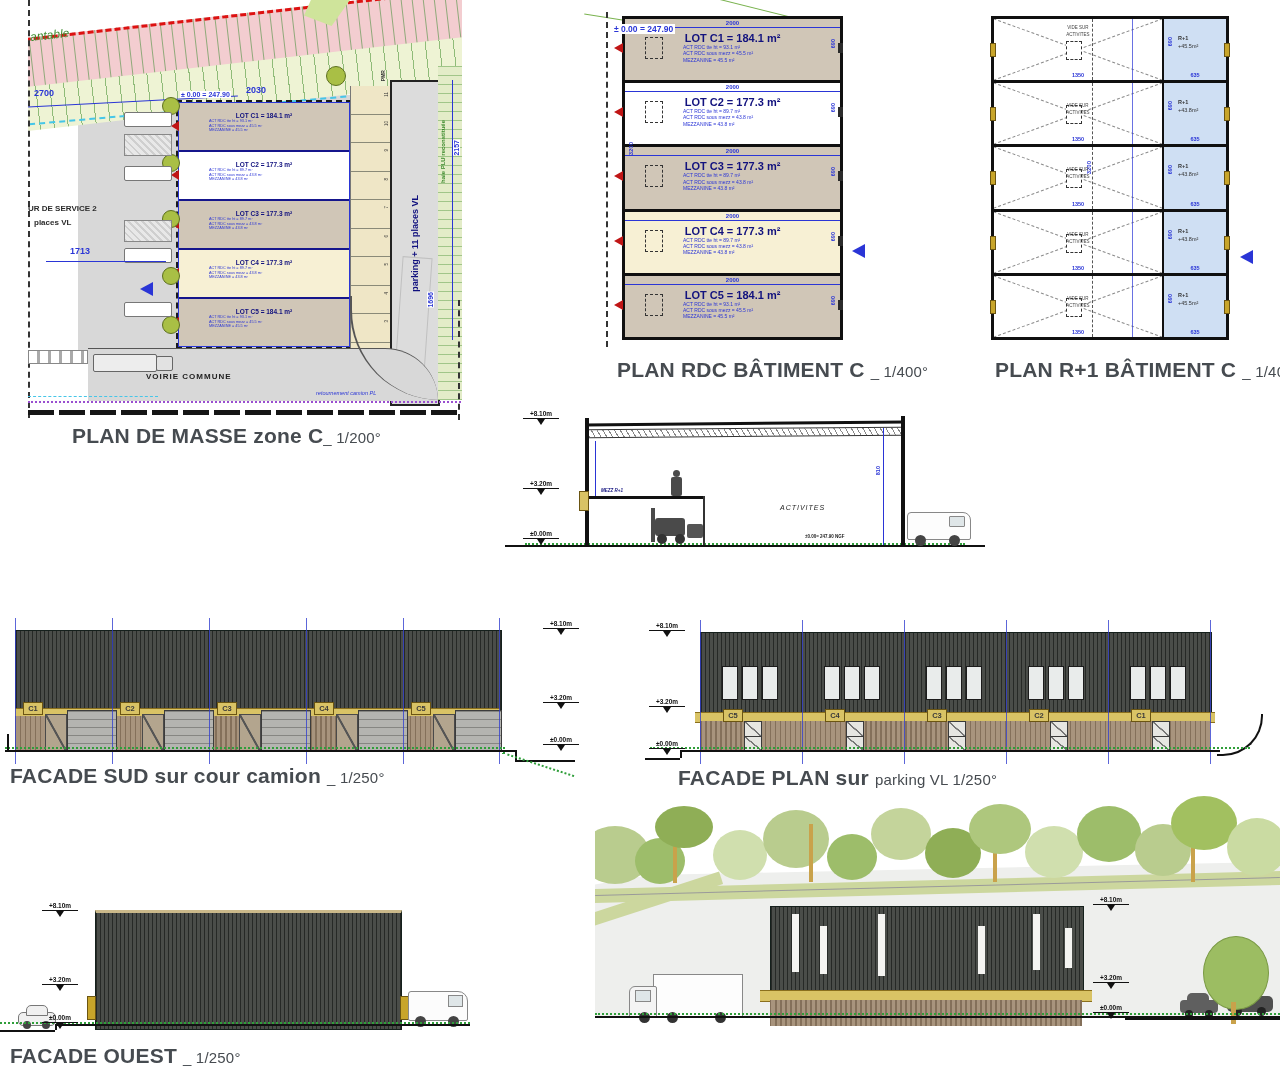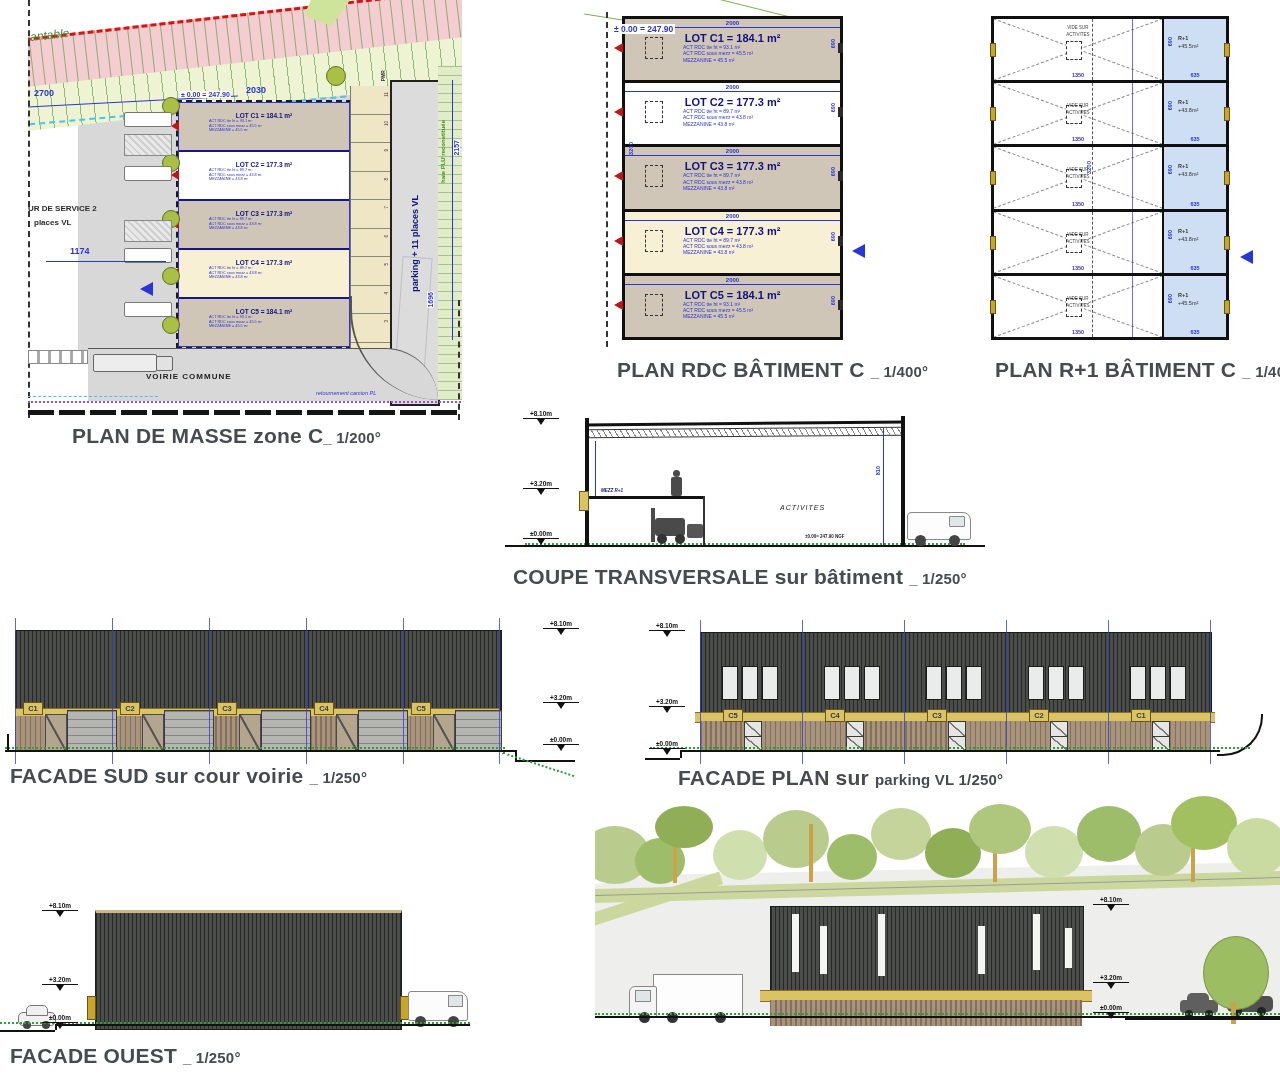--- a/index.html
+++ b/index.html
@@ -1,20 +1,20 @@
 <!DOCTYPE html>
 <html><head>
 <meta charset="utf-8">
 <style>
   html,body{margin:0;padding:0;background:#fff}
   #canvas{position:relative;width:1280px;height:1079px;background:#fff;overflow:hidden;
           font-family:"Liberation Sans",sans-serif;color:#222}
   .abs{position:absolute}
   .title{position:absolute;color:#464b50;font-weight:600;font-size:21px;letter-spacing:.2px;white-space:nowrap}
-  .title .sc{font-size:15px;font-weight:700}
+  .title .sc{font-size:15px;font-weight:400}
   .dim{color:#2a35d6;font-weight:700;font-family:"Liberation Sans",sans-serif}
   .vt{writing-mode:vertical-rl;transform:rotate(180deg)}
   .tree{position:absolute;border-radius:50%;background:#a9bf45;border:1.5px solid #5d7020}
   .blob{position:absolute;border-radius:50%}
   .lvl{position:absolute;font-size:6.5px;color:#111;font-weight:700;text-align:center;width:36px;line-height:1.1}
   .lvl .bar{height:0;border-top:1.7px solid #111;margin-top:1px}
   .lvl .tri{width:0;height:0;border-left:4px solid transparent;border-right:4px solid transparent;border-top:6px solid #111;margin:0 auto}
   .dark{background-color:#3d403d;background-image:repeating-linear-gradient(90deg,#262926 0 1.5px,#4a4d49 1.5px 4px)}
   .wood{background-color:#9b8971;background-image:repeating-linear-gradient(90deg,#84705a 0 1.5px,#a8947d 1.5px 5px)}
   .sdoor{background-color:#a8a8a4;background-image:repeating-linear-gradient(180deg,#868682 0 1.5px,#b4b4b0 1.5px 8px);border:1px solid #3c3c3c}
@@ -122,21 +122,21 @@
 
     <div class="abs" style="left:96px;top:112px;width:46px;height:13px;background:#fff;border:1.5px solid #777;border-radius:2px"></div>
     <div class="abs" style="left:96px;top:134px;width:46px;height:20px;background:repeating-linear-gradient(45deg,#cfcfcf 0 2px,#e8e8e8 2px 5px);border:1px solid #888"></div>
     <div class="abs" style="left:96px;top:166px;width:46px;height:13px;background:#fff;border:1.5px solid #777;border-radius:2px"></div>
     <div class="abs" style="left:96px;top:220px;width:46px;height:20px;background:repeating-linear-gradient(45deg,#cfcfcf 0 2px,#e8e8e8 2px 5px);border:1px solid #888"></div>
     <div class="abs" style="left:96px;top:248px;width:46px;height:13px;background:#fff;border:1.5px solid #777;border-radius:2px"></div>
     <div class="abs" style="left:96px;top:302px;width:46px;height:13px;background:#fff;border:1.5px solid #777;border-radius:2px"></div>
 
     <div class="abs" style="left:0;top:204px;font-size:8px;font-weight:700;color:#2b2b2b">UR DE SERVICE 2</div>
     <div class="abs" style="left:6px;top:218px;font-size:8px;font-weight:700;color:#2b2b2b">places VL</div>
-    <div class="abs dim" style="left:42px;top:246px;font-size:9px">1174</div>
+    <div class="abs dim" style="left:42px;top:246px;font-size:9px">1713</div>
     <div class="abs" style="left:18px;top:261px;width:120px;height:0;border-top:1.2px solid #2a35d6"></div>
 
     <div class="bluearrow" style="left:112px;top:282px"></div>
     <div class="bluearrow" style="left:344px;top:282px"></div>
 
     <div class="abs" style="left:322px;top:86px;width:40px;height:314px;background:#efe6c6;border-left:1px solid #777;display:flex;flex-direction:column">
       <div class="stall">
           <span class="vt">11</span>
         </div>
       <div class="stall">
@@ -421,23 +421,20 @@
 
     <div class="abs" style="left:402px;top:116px;width:62px;height:26px;background:#fdfdfd;border:1.5px solid #888;border-radius:4px 8px 2px 2px"></div>
     <div class="abs" style="left:444px;top:120px;width:14px;height:9px;background:#dfe6e8;border:1px solid #888;border-radius:1px"></div>
     <div class="abs" style="left:410px;top:139px;width:11px;height:11px;border-radius:50%;background:#444"></div>
     <div class="abs" style="left:444px;top:139px;width:11px;height:11px;border-radius:50%;background:#444"></div>
 
     <div class="lvl" style="left:18px;top:14px"><span>+8.10m</span><div class="bar"></div><div class="tri"></div></div>
     <div class="lvl" style="left:18px;top:84px"><span>+3.20m</span><div class="bar"></div><div class="tri"></div></div>
     <div class="lvl" style="left:18px;top:134px"><span>±0.00m</span><div class="bar"></div><div class="tri"></div></div>
   </div>
-  <div class="title" style="left:513px;top:565px">
-    <span>COUPE TRANSVERSALE sur bâtiment </span><span class="sc">_ 1/250°</span>
-  </div>
 
   <div class="abs" style="left:5px;top:618px;width:575px;height:160px">
     <div class="dark abs" style="left:10px;top:12px;width:485px;height:80px;border:1px solid #15201c"></div>
     <div class="band-y abs" style="left:10px;top:90px;width:485px;height:8px"></div>
     <div class="wood abs" style="left:10px;top:98px;width:485px;height:34px"></div>
 
     <div class="pdoor" style="left:40px;top:96px;width:20px;height:36px"></div>
     <div class="sdoor abs" style="left:62px;top:92px;width:48px;height:40px"></div>
     <div class="pdoor" style="left:137px;top:96px;width:20px;height:36px"></div>
     <div class="sdoor abs" style="left:159px;top:92px;width:48px;height:40px"></div>
@@ -466,21 +463,21 @@
     <div class="gline" style="left:510px;top:142px;width:60px"></div>
     <div class="greendot" style="left:0;top:129px;width:500px"></div>
     <div class="greendot" style="left:498px;top:134px;width:75px;transform:rotate(18deg);transform-origin:left top"></div>
     <div class="abs" style="left:2px;top:116px;width:0;height:16px;border-left:2.5px solid #111"></div>
 
     <div class="lvl" style="left:538px;top:2px"><span>+8.10m</span><div class="bar"></div><div class="tri"></div></div>
     <div class="lvl" style="left:538px;top:76px"><span>+3.20m</span><div class="bar"></div><div class="tri"></div></div>
     <div class="lvl" style="left:538px;top:118px"><span>±0.00m</span><div class="bar"></div><div class="tri"></div></div>
   </div>
   <div class="title" style="left:10px;top:764px">
-    <span>FACADE SUD sur cour voirie </span><span class="sc">_ 1/250°</span>
+    <span>FACADE SUD sur cour camion </span><span class="sc">_ 1/250°</span>
   </div>
 
   <div class="abs" style="left:645px;top:616px;width:630px;height:165px">
     <div class="dark abs" style="left:55px;top:16px;width:510px;height:80px;border:1px solid #15201c"></div>
 
     <div class="win3" style="left:77px;top:50px">
         <div></div>
         <div></div>
         <div></div>
       </div>

